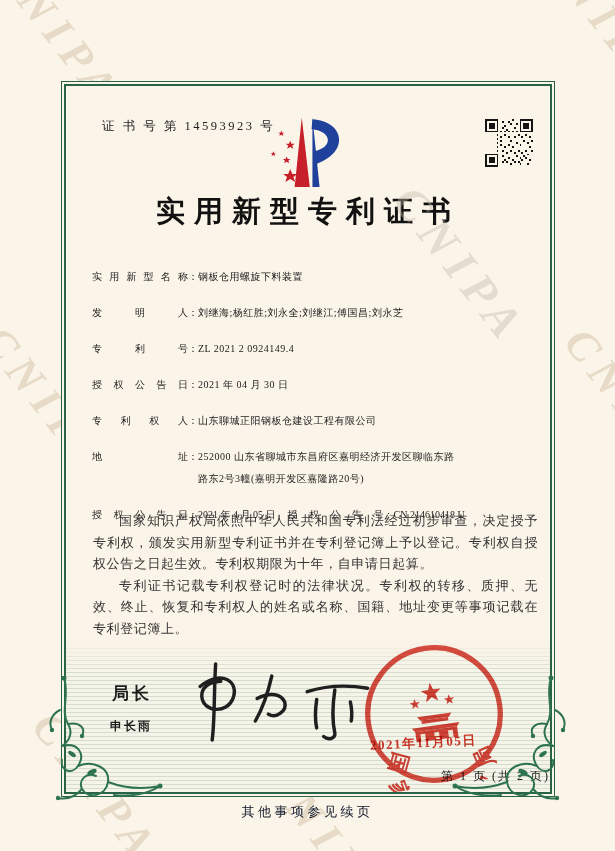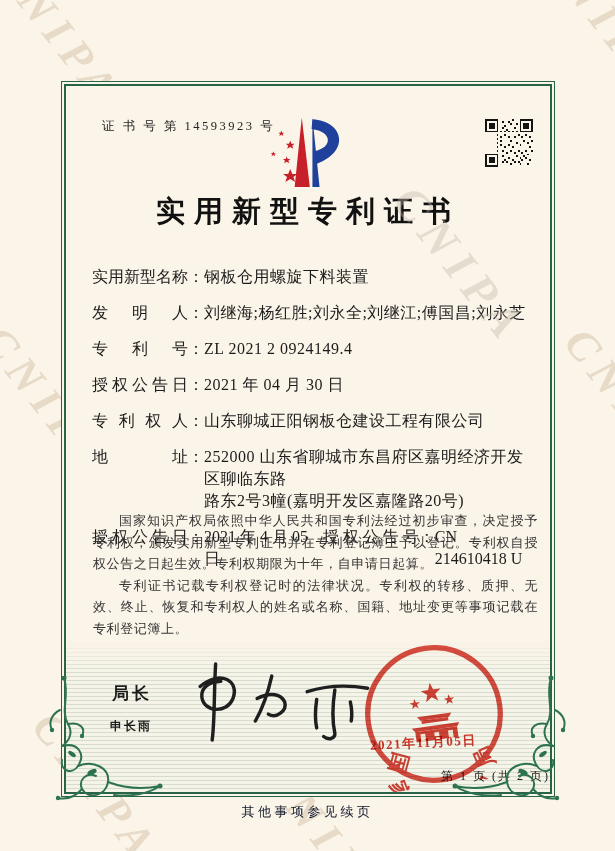--- a/index.html
+++ b/index.html
@@ -34,21 +34,21 @@
   }
   .flourish{position:absolute;z-index:4;pointer-events:none;}
   
   .cert-no{position:absolute;left:36px;top:32px;font-size:12.5px;letter-spacing:2.5px;color:#222;z-index:5;}
   .qr{position:absolute;right:17px;top:33px;width:48px;height:48px;z-index:5;}
   .logo{position:absolute;left:50%;top:28px;transform:translateX(-50%);z-index:5;}
   .title{
     position:absolute;left:0;right:0;top:106px;text-align:center;
     font-size:29px;font-weight:700;letter-spacing:9px;color:#111;z-index:5;
   }
-  .fields{position:absolute;left:26px;right:18px;top:180px;font-size:16px;z-index:5;}
+  .fields{position:absolute;left:26px;right:18px;top:180px;font-size:10px;z-index:5;}
   .row{display:flex;align-items:flex-start;line-height:22px;margin-bottom:14px;}
   .lbl{flex:none;display:inline-block;width:96px;text-align:justify;text-align-last:justify;}
   .colon{flex:none;}
   .val{flex:1;letter-spacing:0.5px;}
   .val .vline{display:block;}
   .grp{display:flex;}
   .grp+.grp{margin-left:12px;}
   .paras{position:absolute;left:15px;right:12px;top:424px;z-index:5;
     font-size:13px;line-height:21.5px;letter-spacing:0.6px;color:#343434;text-align:justify;margin-left:12px;}
   .paras p{margin:0;text-indent:2em;}

